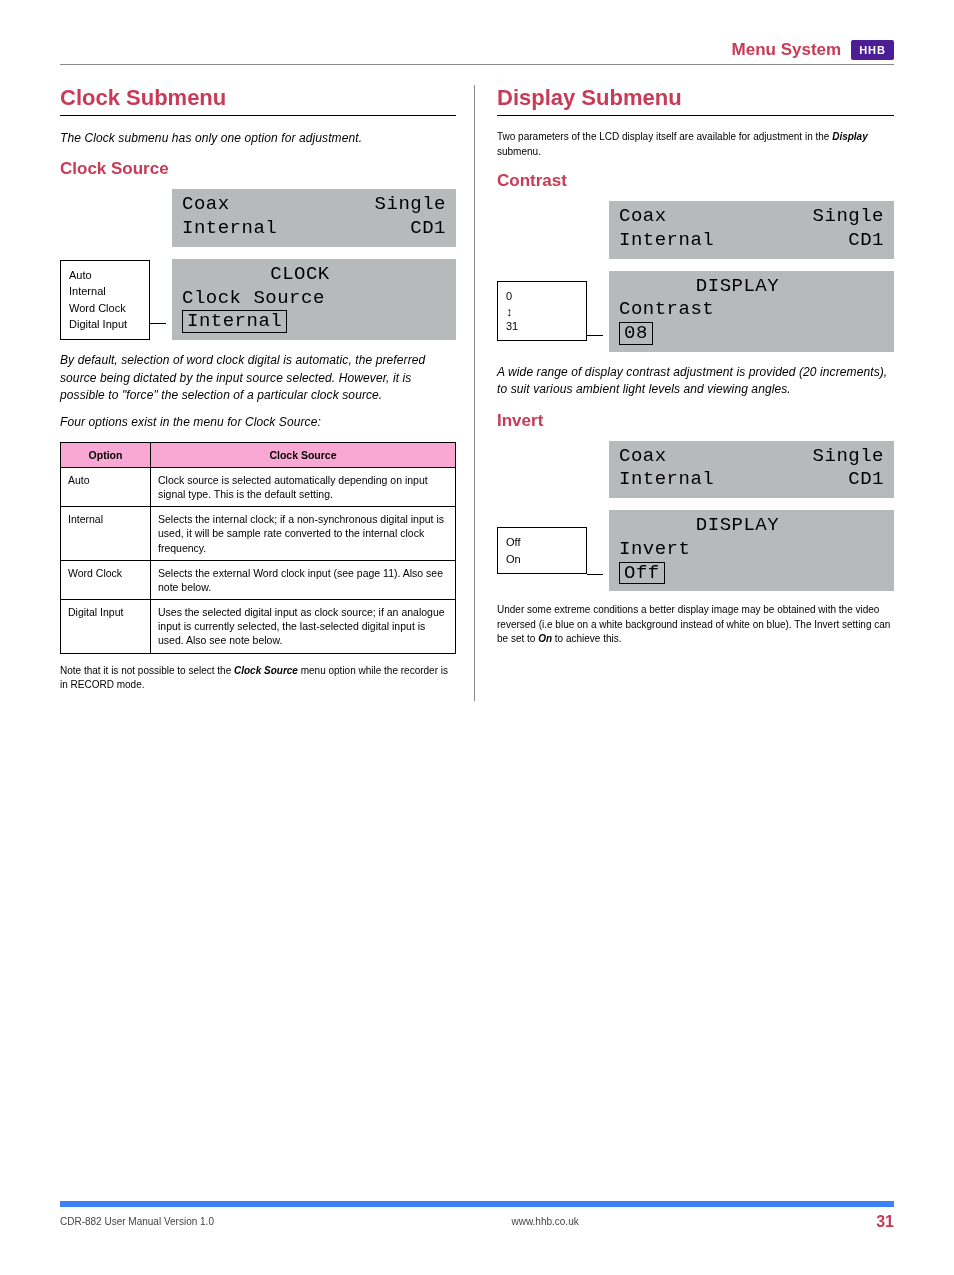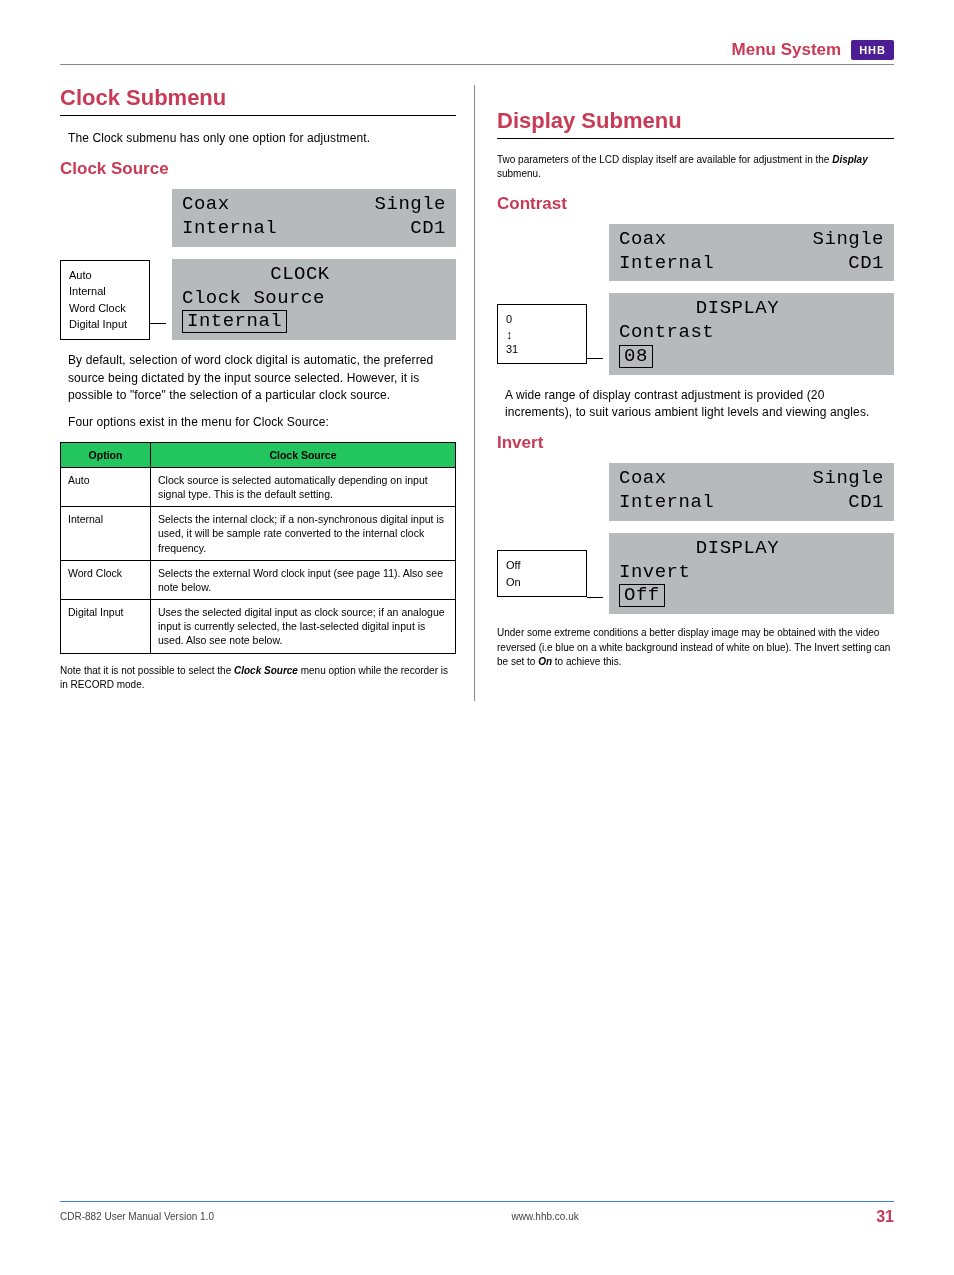--- a/index.html
+++ b/index.html
@@ -29,21 +29,20 @@
       color: #fff;
       font-size: 11px;
       font-weight: bold;
       padding: 4px 8px;
       border-radius: 2px;
       letter-spacing: 1px;
     }
     .columns {
       display: flex;
       gap: 4px;
-      align-items: center;
     }
     .col {
       width: 50%;
       padding: 0 18px;
     }
     .col:first-child { padding-left: 0; border-right: 1px solid #888; }
     .col:last-child { padding-right: 0; }
     h1.sec-title {
       color: #c83a55;
       font-size: 22px;
@@ -54,22 +53,23 @@
     }
     h2.sub-title {
       color: #c83a55;
       font-size: 17px;
       font-weight: 900;
       margin: 12px 0 10px;
     }
     p.body-text {
       font-size: 12px;
       line-height: 1.45;
-      margin: 10px 8px;
+      margin: 10px 0;
       letter-spacing: 0.1px;
+      font-style: italic;
     }
     .note { font-size: 10px; line-height: 1.45; margin: 8px 0; }
     .note .bold-ital { font-weight: bold; font-style: italic; }
     .lcd-figure {
       display: flex;
       gap: 8px;
       align-items: stretch;
       margin: 8px 0 12px;
     }
     .option-list {
@@ -122,31 +122,31 @@
       margin: 6px 0 10px;
     }
     table.opts th, table.opts td {
       border: 1px solid #000;
       padding: 5px 7px;
       text-align: left;
       vertical-align: top;
       line-height: 1.35;
     }
     table.opts th {
-      background: #22c55e;
+      background: #f9a8d4;
       font-weight: bold;
       text-align: center;
     }
     table.opts td.opt-name { width: 90px; }
 
     .page-footer {
       display: flex;
       justify-content: space-between;
       align-items: center;
-      border-top: 1px solid #3b82f6;
+      border-top: 6px solid #3b82f6;
       margin-top: 500px;
       padding-top: 6px;
       font-size: 10px;
       color: #444;
     }
     .page-number {
       color: #c83a55;
       font-weight: bold;
       font-size: 16px;
     }

